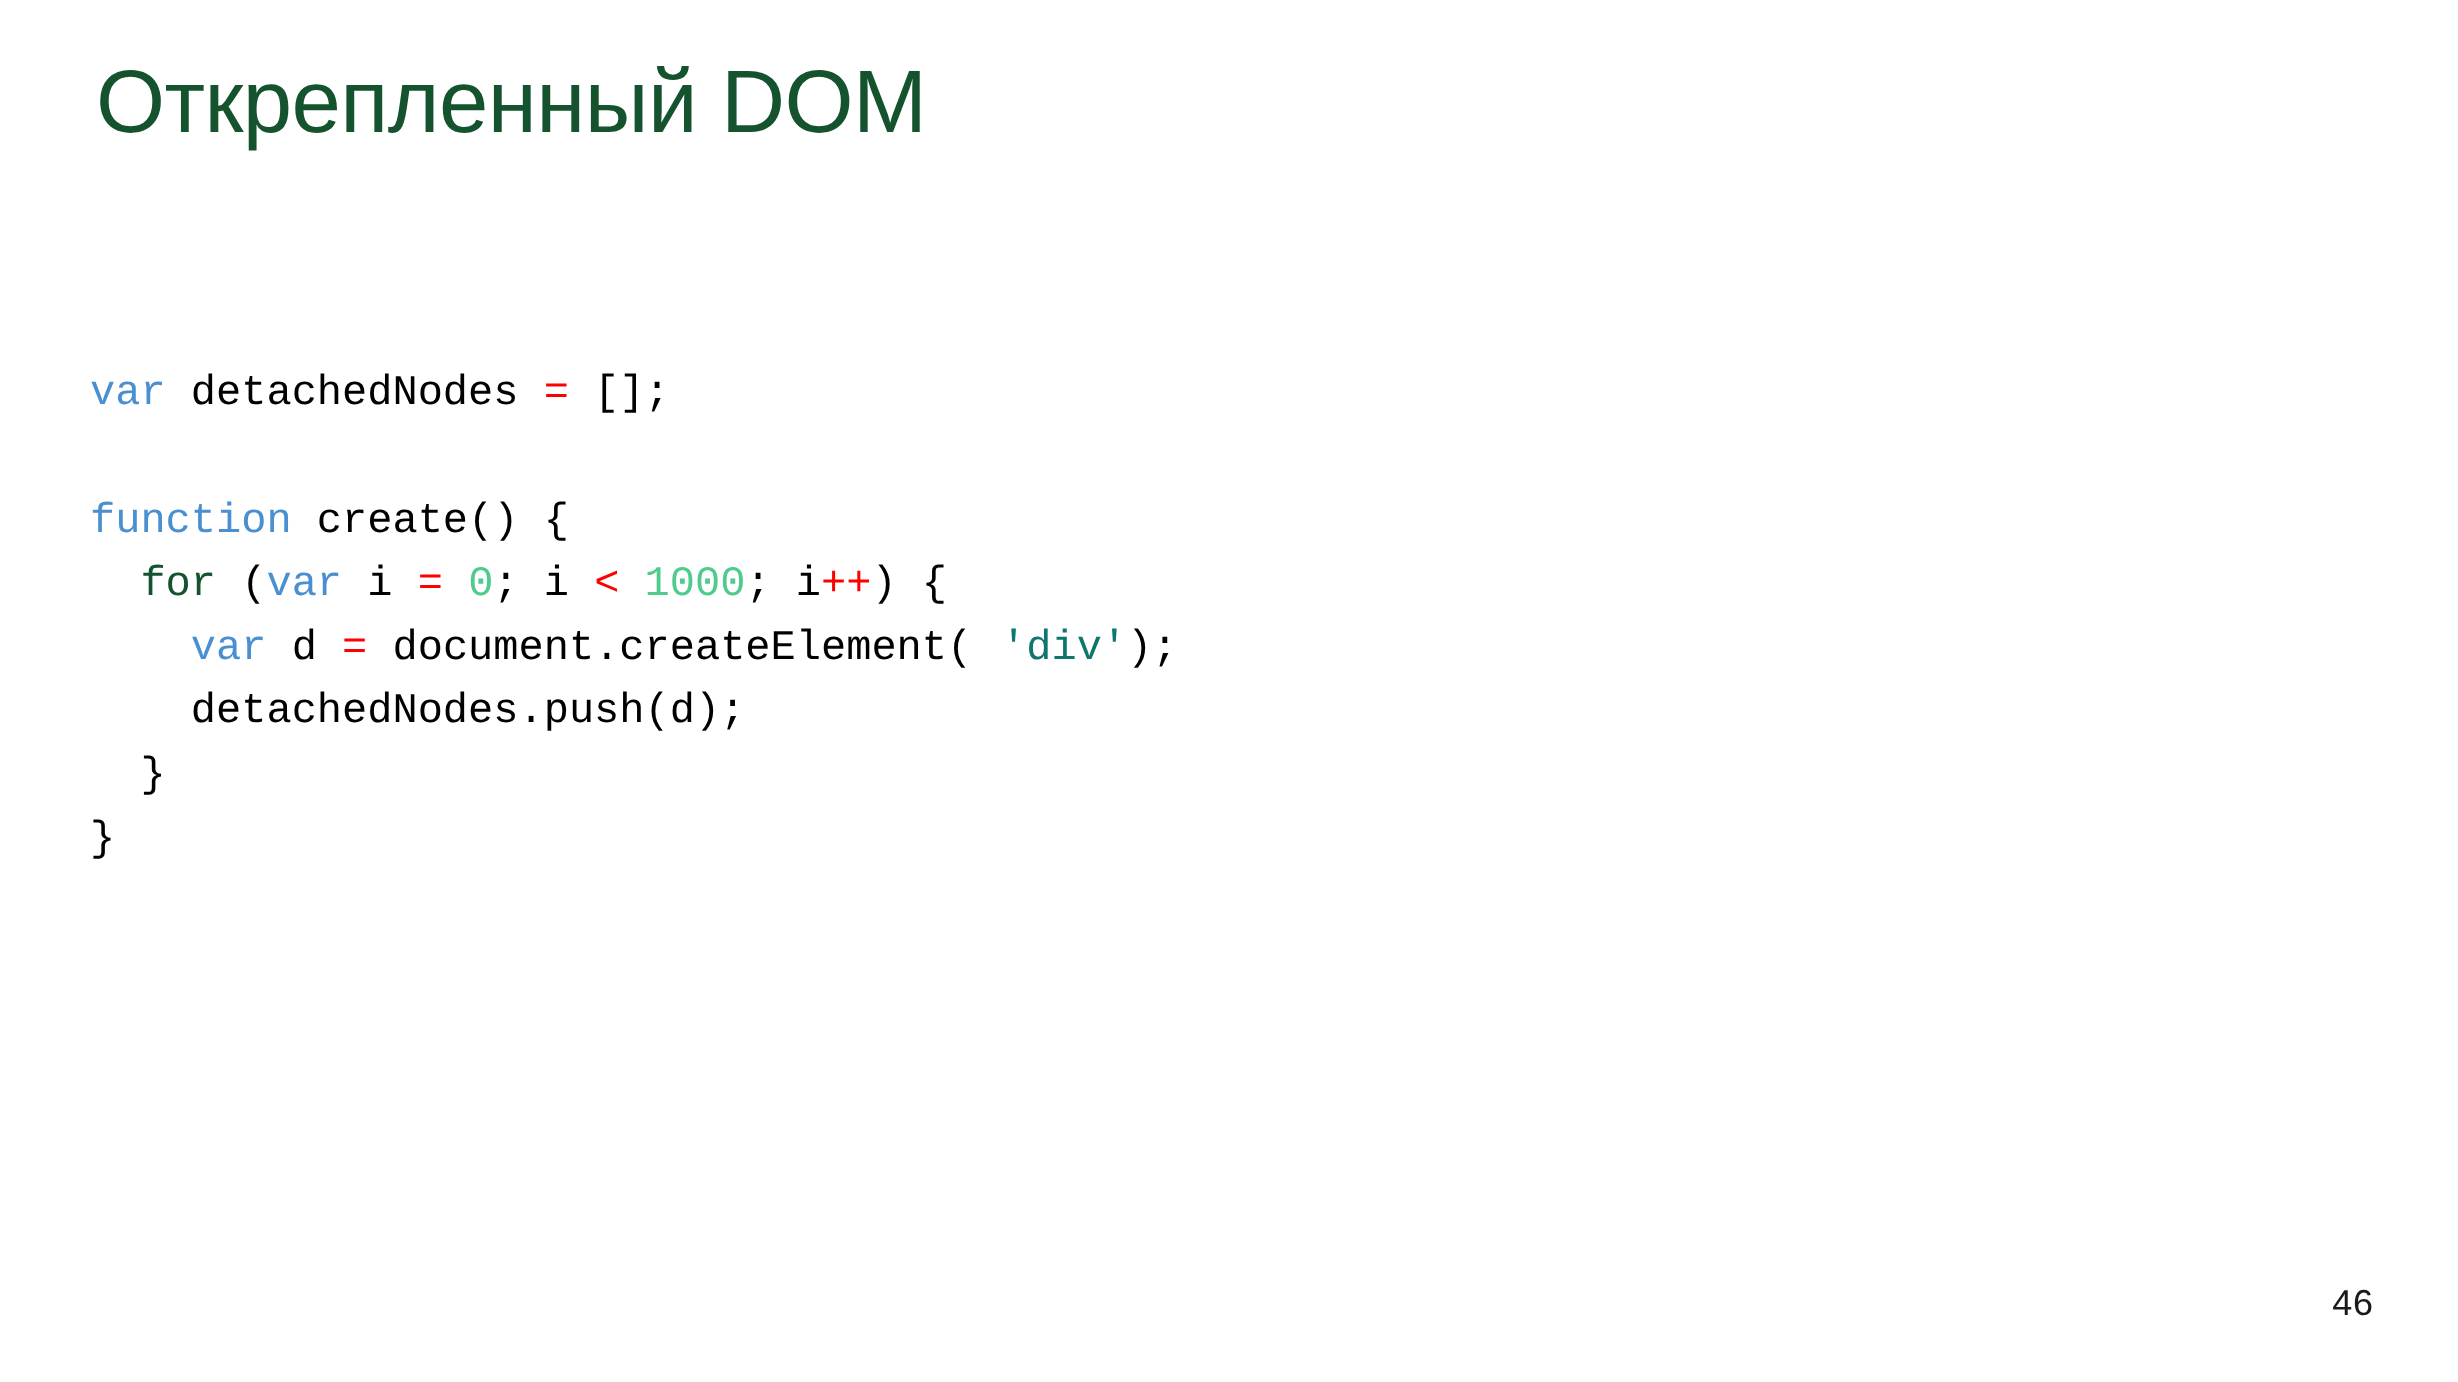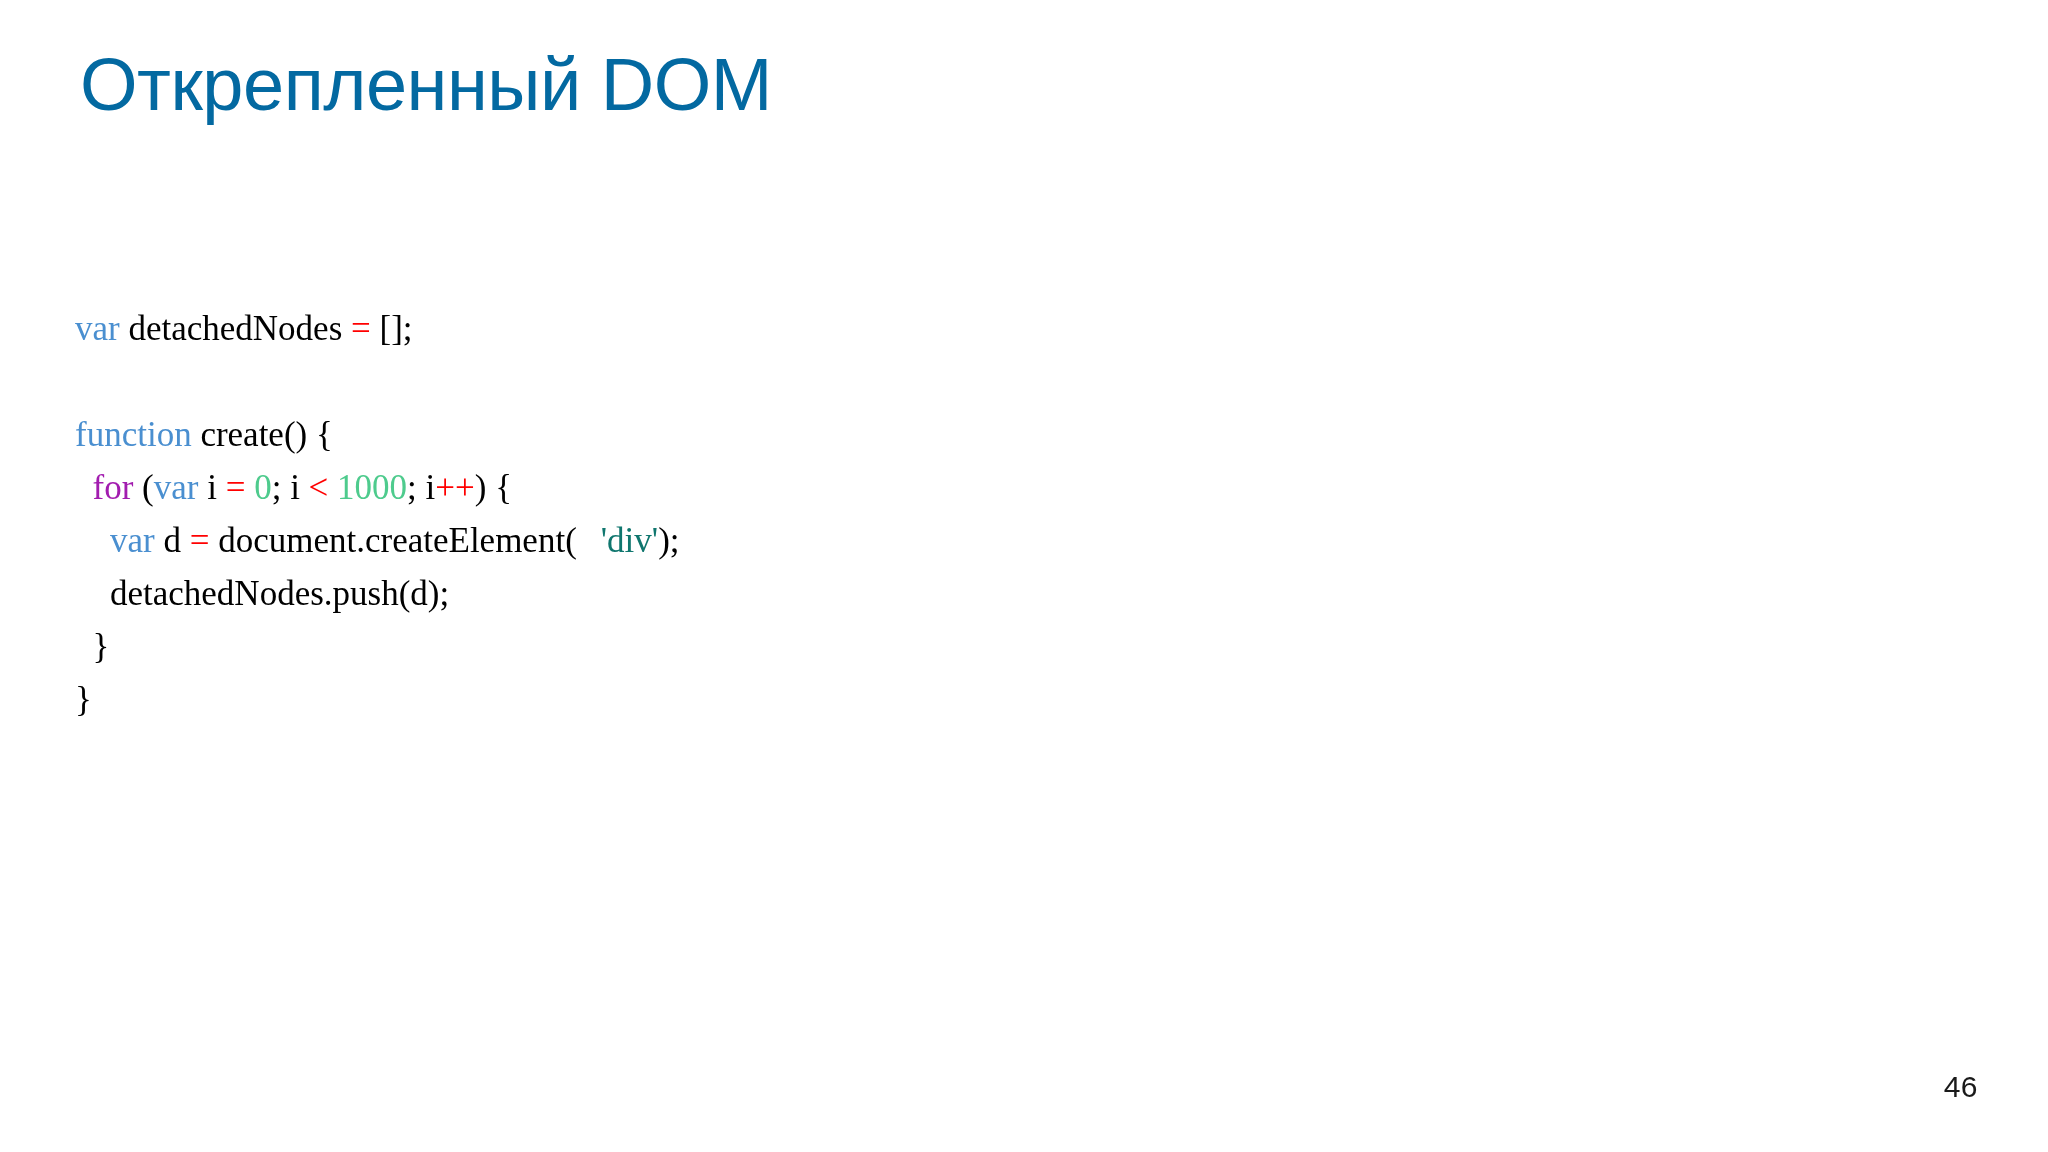--- a/index.html
+++ b/index.html
@@ -23,51 +23,51 @@
 
   
   .slide-title {
     position: absolute;
     left: 80px;
     top: 48px;
     font-family: "Liberation Sans", sans-serif;
     font-size: 74px;
     font-weight: 400;
     line-height: 1.0;
-    color: #0369a1;
+    color: #14532d;
     letter-spacing: -0.5px;
     white-space: pre;
   }
 
   
   .code-block {
     position: absolute;
     left: 75px;
     top: 302px;
-    font-family: Liberation Serif, serif;
+    font-family: Liberation Mono, monospace;
     font-size: 35px;
     line-height: 53px;
     color: #000000;
     white-space: pre;
     font-weight: 400;
   }
   .code-line {
     white-space: pre;
     min-height: 53px;
   }
   .code-line.blank {
     height: 53px;
   }
 
   .tok-plain    { color: #000000; }
   .tok-keyword  { color: #4a8fd0; }
   .tok-operator { color: #ff0000; }
   .tok-number   { color: #4ecb8d; }
   .tok-string   { color: #0f766e; margin-left: 24px; }
-  .tok-control  { color: #a21caf; }
+  .tok-control  { color: #14532d; }
 
   
   .page-number {
     position: absolute;
     right: 70px;
     bottom: 48px;
     font-family: "Liberation Sans", sans-serif;
     font-size: 30px;
     color: #1a1a1a;
     letter-spacing: 0.5px;

